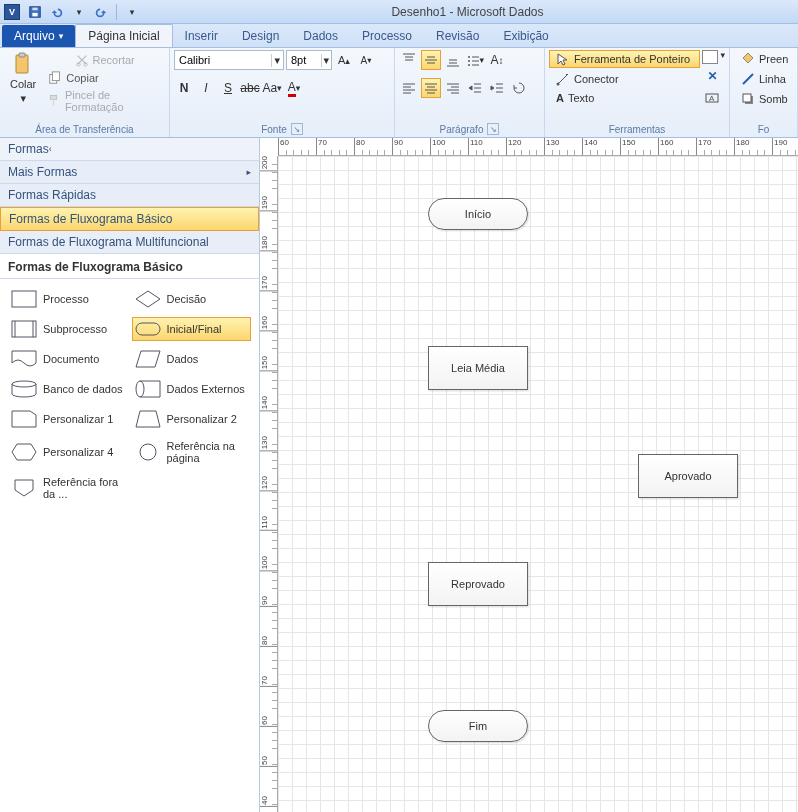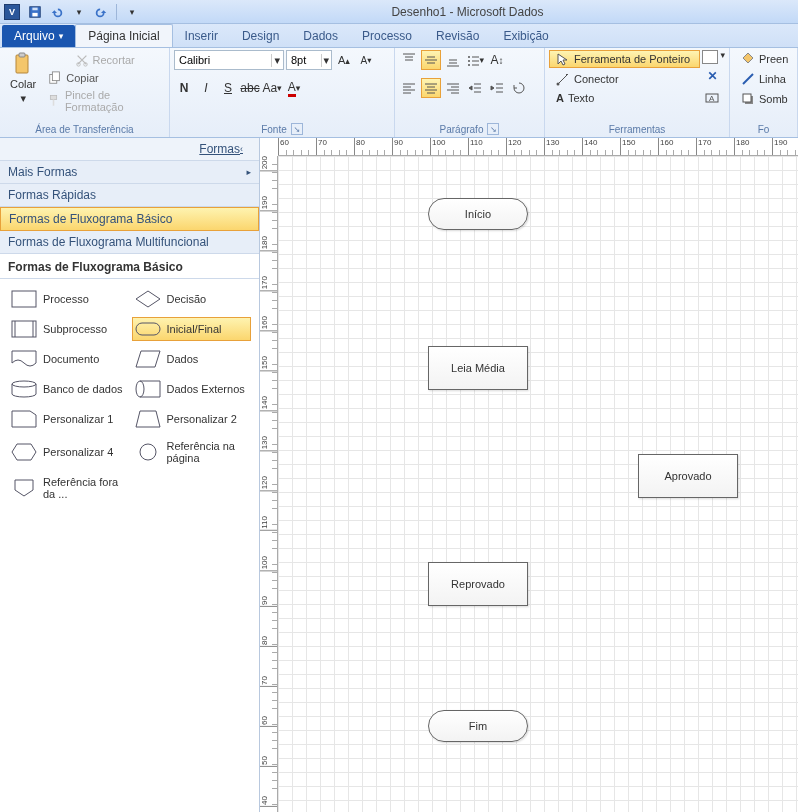--- a/index.html
+++ b/index.html
@@ -46,21 +46,21 @@
 .tool-col { display: flex; flex-direction: column; gap: 2px; }
 .tool-btn { display: flex; align-items: center; gap: 4px; padding: 1px 6px; font-size: 11px; cursor: pointer; border: 1px solid transparent; }
 .tool-btn.active { background: linear-gradient(#fef4b3,#fbd66e); border: 1px solid #e8a13a; }
 .swatch { width: 16px; height: 14px; border: 1px solid #888; }
 
 
 .workspace { display: flex; height: 674px; }
 
 
 .shapes-pane { width: 260px; border-right: 1px solid #b8c8de; background: #eef3fa; display: flex; flex-direction: column; }
-.pane-header { padding: 4px 16px; font-size: 12px; color: #34527a; border-bottom: 1px solid #cdd9ea; display: flex; justify-content: flex-end; align-items: center; text-decoration: underline; }
+.pane-header { padding: 4px 8px; font-size: 12px; color: #34527a; border-bottom: 1px solid #cdd9ea; display: flex; justify-content: flex-start; align-items: center; }
 .pane-row { padding: 4px 8px; font-size: 12px; color: #34527a; border-bottom: 1px solid #cdd9ea; cursor: pointer; display: flex; justify-content: space-between; align-items: center; background: #e7eef8; }
 .pane-row.sel { background: linear-gradient(#fef3b0,#fbd66e); border: 1px solid #e8a13a; }
 .pane-title { padding: 6px 8px 4px; font-size: 12px; font-weight: bold; border-bottom: 1px solid #cdd9ea; background: #fff; }
 .shape-grid { background: #fff; flex: 1; padding: 8px; display: grid; grid-template-columns: 1fr 1fr; gap: 6px 4px; align-content: start; }
 .shape-item { display: flex; align-items: center; gap: 6px; padding: 2px; font-size: 11px; cursor: pointer; border: 1px solid transparent; }
 .shape-item.sel { background: linear-gradient(#fef3b0,#fbd66e); border: 1px solid #e8a13a; }
 .shape-ic { width: 26px; height: 18px; flex-shrink: 0; }
 
 
 .canvas-area { flex: 1; display: flex; flex-direction: column; background: #fff; }

